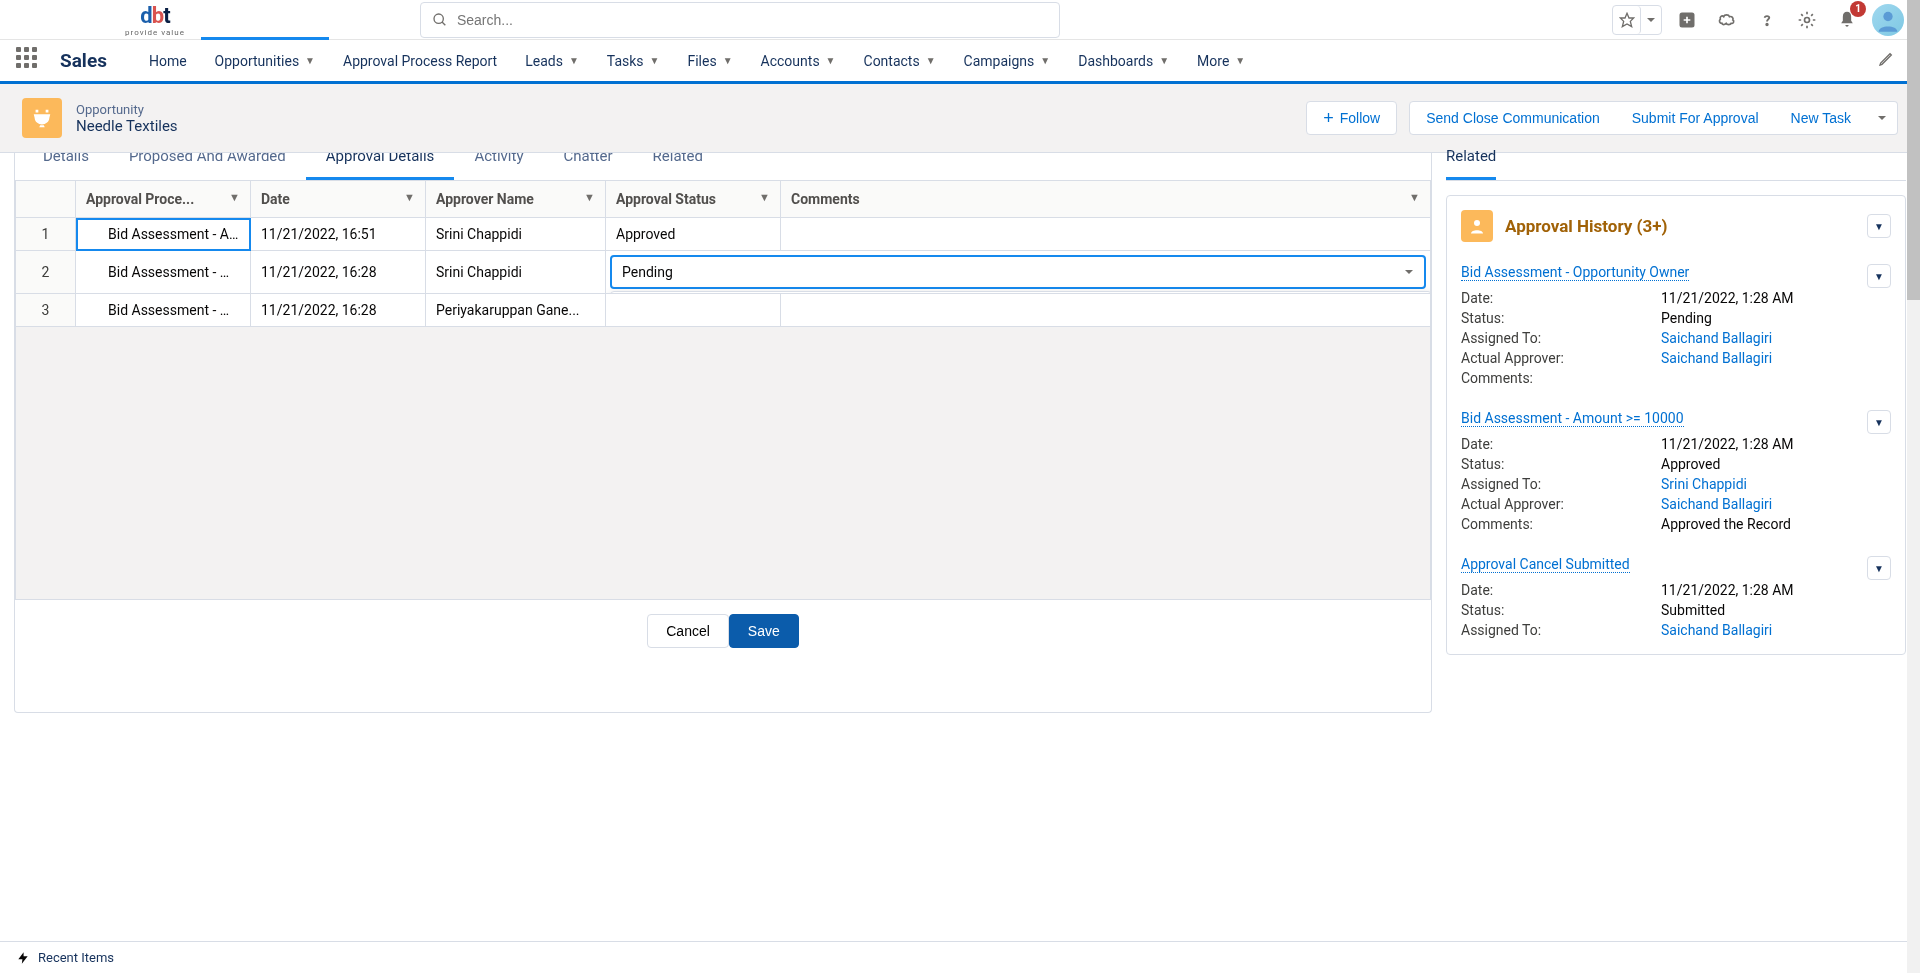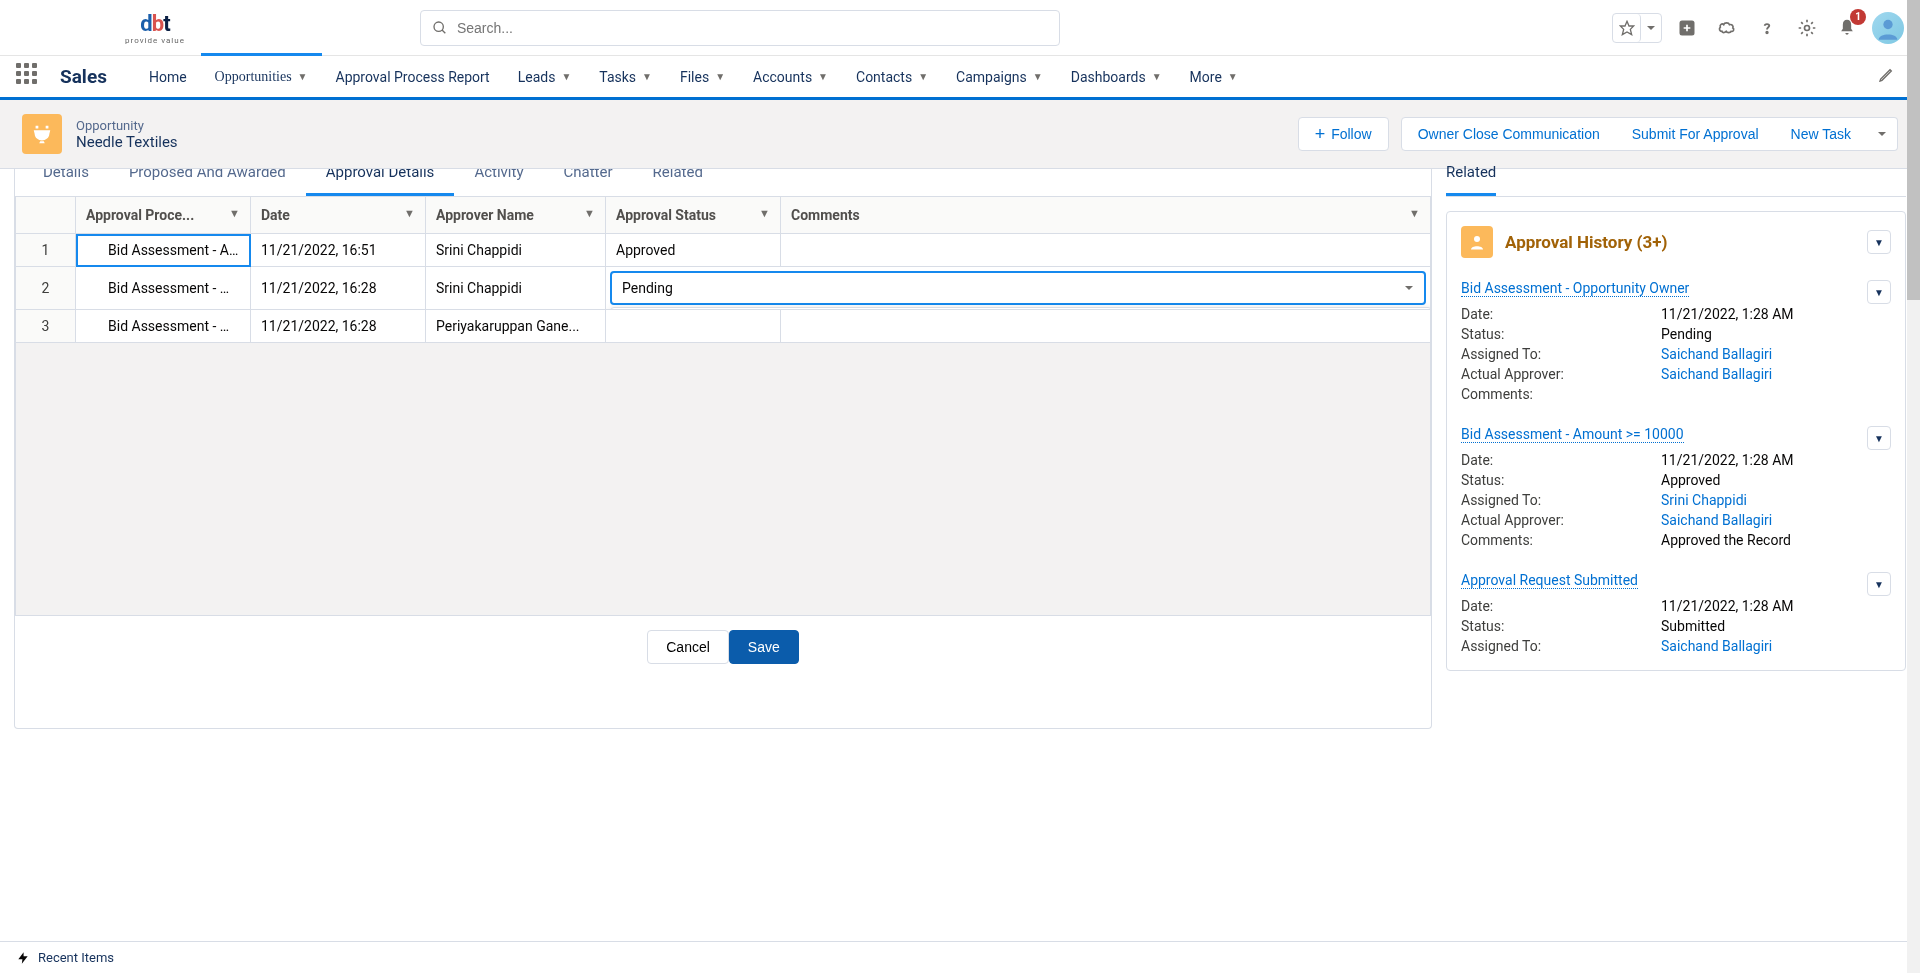--- a/index.html
+++ b/index.html
@@ -1,17 +1,17 @@
 <!DOCTYPE html>
 <html><head>
 <meta charset="utf-8">
 <style>
 * { box-sizing: border-box; margin: 0; padding: 0; }
 body { font-family: -apple-system, BlinkMacSystemFont, "Segoe UI", Roboto, Helvetica, Arial, sans-serif; font-size: 13px; color: #16325c; background: #fff; }
-.topbar { display: flex; align-items: center; padding: 6px 16px 6px 125px; height: 56px; border-bottom: 1px solid #e5e5e5; }
+.topbar { display: flex; align-items: center; padding: 6px 16px 6px 125px; height: 40px; border-bottom: 1px solid #e5e5e5; }
 .logo { display: flex; flex-direction: column; align-items: center; margin-right: 235px; }
 .logo-txt { font-size: 22px; font-weight: 700; letter-spacing: -1px; }
 .logo-txt .d1 { color: #1b5fab; }
 .logo-txt .d2 { color: #d9534f; }
 .logo-txt .d3 { color: #0a1f44; }
 .logo-sub { font-size: 8px; color: #666; letter-spacing: 1px; }
 .search-wrap { position: relative; width: 640px; }
 .search-input { width: 100%; height: 36px; border: 1px solid #d8dde6; border-radius: 4px; padding: 0 12px 0 36px; font-size: 14px; color: #54698d; }
 .search-icon-svg { position: absolute; left: 12px; top: 10px; }
 .topbar-right { margin-left: auto; display: flex; align-items: center; gap: 10px; }
@@ -20,21 +20,21 @@
 .fav-group .icon-btn { border-right: 1px solid #d8dde6; width: 28px; height: 28px; }
 .fav-group .icon-btn:last-child { border-right: none; width: 20px; }
 .notif { position: relative; }
 .notif-badge { position: absolute; top: -4px; right: -4px; background: #c23934; color: #fff; font-size: 10px; font-weight: 700; width: 16px; height: 16px; border-radius: 50%; display: flex; align-items: center; justify-content: center; }
 .avatar { width: 32px; height: 32px; border-radius: 50%; background: linear-gradient(135deg,#a0d8ef,#7ec8e3); display: flex; align-items: center; justify-content: center; overflow: hidden; }
 .navbar { display: flex; align-items: center; height: 44px; padding: 0 16px; border-bottom: 3px solid #0070d2; background: #fff; }
 .app-launcher { width: 28px; height: 28px; display: grid; grid-template-columns: repeat(3,5px); grid-template-rows: repeat(3,5px); gap: 3px; margin-right: 16px; cursor: pointer; }
 .app-launcher span { background: #706e6b; border-radius: 1px; }
 .app-name { font-size: 19px; font-weight: 700; color: #16325c; margin-right: 28px; }
 .nav-item { display: flex; align-items: center; padding: 0 14px; height: 44px; font-size: 14px; color: #16325c; cursor: pointer; gap: 6px; }
-.nav-item.active { border-top: 3px solid #1589ee; margin-top: -3px; color: #16325c; font-weight: 400; font-family: Liberation Serif, serif; }
+.nav-item.active { border-top: 3px solid #1589ee; margin-top: -3px; color: #16325c; font-weight: 400; }
 .nav-chev { font-size: 10px; color: #706e6b; }
 .nav-spacer { flex: 1; }
 .nav-edit { padding: 0 10px; color: #706e6b; cursor: pointer; }
 .page-header { background: #f3f2f2; border-bottom: 1px solid #d8dde6; padding: 14px 22px; display: flex; align-items: center; }
 .record-icon { width: 40px; height: 40px; background: #fcb95b; border-radius: 4px; display: flex; align-items: center; justify-content: center; margin-right: 14px; }
 .record-meta .type { font-size: 13px; color: #54698d; }
 .record-meta .name { font-size: 15px; font-weight: 400; color: #16325c; }
 .header-actions { margin-left: auto; display: flex; gap: 0; }
 .hbtn { height: 34px; padding: 0 16px; border: 1px solid #d8dde6; background: #fff; color: #0070d2; font-size: 14px; cursor: pointer; display: flex; align-items: center; gap: 6px; border-radius: 4px; }
 .hbtn + .hbtn { border-radius: 0; border-left: none; }
@@ -222,21 +222,21 @@
   <div class="record-meta">
     <div class="type">Opportunity</div>
     <div class="name">Needle Textiles</div>
   </div>
   <div class="header-actions">
     <button class="hbtn follow-btn">
         <span class="plus">+</span>
         <span>Follow</span>
       </button>
     <div class="hbtn-group">
-      <button class="hbtn">Owner Close Communication</button>
+      <button class="hbtn">Send Close Communication</button>
       <button class="hbtn">Submit For Approval</button>
       <button class="hbtn">New Task</button>
       <button class="hbtn hbtn-more">
           <svg width="10" height="10" viewBox="0 0 10 10" fill="#706e6b">
             <path d="M1 3 L5 7 L9 3 Z"></path>
           </svg>
         </button>
     </div>
   </div>
 
@@ -373,21 +373,21 @@
             <span class="hist-val link">Saichand Ballagiri</span>
           </div>
         <div class="hist-row">
             <span class="hist-label">Comments:</span>
             <span class="hist-val">Approved the Record</span>
           </div>
       </div>
 
       <div class="history-item">
         <div class="hist-hdr-row">
-          <span class="hist-title">Approval Request Submitted</span>
+          <span class="hist-title">Approval Cancel Submitted</span>
           <div class="side-card-chev">▼</div>
         </div>
         <div class="hist-row">
             <span class="hist-label">Date:</span>
             <span class="hist-val">11/21/2022, 1:28 AM</span>
           </div>
         <div class="hist-row">
             <span class="hist-label">Status:</span>
             <span class="hist-val">Submitted</span>
           </div>

